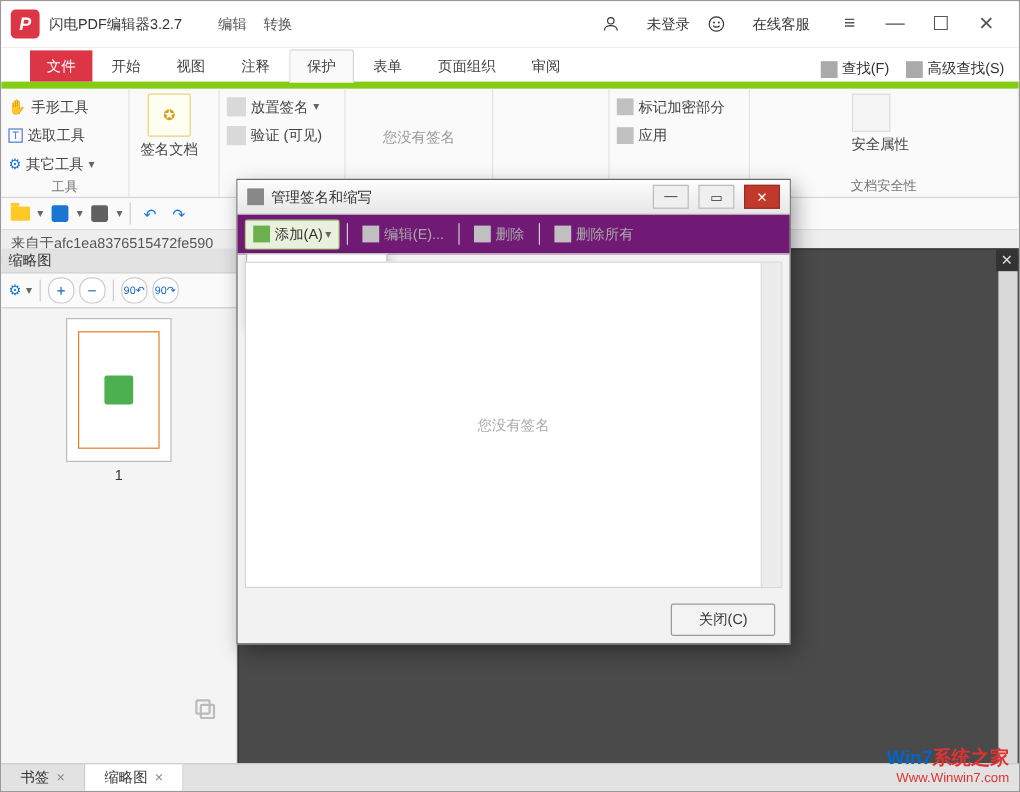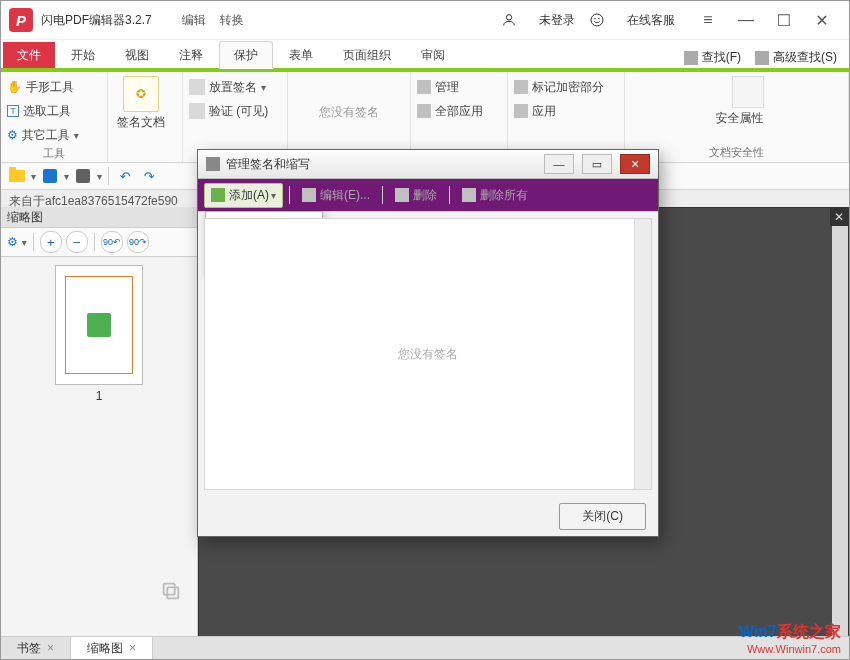--- a/index.html
+++ b/index.html
@@ -5,41 +5,41 @@
 html,body{margin:0;padding:0;font-family:"Microsoft YaHei","Segoe UI",sans-serif;font-size:12px;color:#333;background:#f4f4f4;}
 .app{width:850px;height:660px;background:#fff;border:1px solid #999;box-sizing:border-box;position:relative;overflow:hidden;}
 .titlebar{height:38px;display:flex;align-items:center;padding:0 8px;background:#fff;border-bottom:1px solid #eee;}
 .app-icon{width:24px;height:24px;background:#dc3545;border-radius:4px;margin-right:8px;display:flex;align-items:center;justify-content:center;color:#fff;font-style:italic;font-weight:bold;font-size:15px;}
 .titlebar .title{flex:0 0 auto;font-size:12px;}
 .titlebar .mini{font-size:12px;color:#555;margin-left:30px;display:flex;gap:14px;}
 .titlebar .spacer{flex:1;}
 .titlebar .user{display:flex;align-items:center;gap:22px;margin-right:14px;color:#333;}
 .titlebar .user svg{width:16px;height:16px;stroke:#333;fill:none;stroke-width:1.5;}
 .titlebar .winbtn{width:38px;height:30px;display:flex;align-items:center;justify-content:center;font-size:16px;color:#555;}
-.tabstrip{height:28px;display:flex;align-items:flex-end;background:#fff;padding-left:2px;border-bottom:4px solid #84cc16;gap:2px;}
+.tabstrip{height:28px;display:flex;align-items:flex-end;background:#fff;padding-left:24px;border-bottom:6px solid #84cc16;gap:2px;}
 .tab{padding:5px 14px 4px;font-size:12px;color:#444;}
 .tab.file{background:#dc3545;color:#fff;font-weight:500;}
 .tab.active{border:1px solid #d5d5d5;border-bottom:1px solid #fafafa;background:#fafafa;border-radius:3px 3px 0 0;margin-bottom:-1px;}
 .tabstrip .right{margin-left:auto;display:flex;gap:6px;padding-right:8px;align-items:center;}
 .tabstrip .right .rbtn{display:flex;align-items:center;gap:4px;padding:2px 4px;}
 .tabstrip .right .rbtn .ico{width:14px;height:14px;background:#aaa;display:inline-block;}
 .ribbon{height:90px;background:#fafafa;border-bottom:1px solid #d5d5d5;display:flex;font-size:12px;color:#444;}
 .group{border-right:1px solid #e3e3e3;padding:4px 6px 2px;display:flex;flex-direction:column;}
 .group .body{flex:1;display:flex;gap:6px;align-items:flex-start;}
 .group .caption{text-align:center;font-size:11px;color:#777;}
 .bigbtn{width:54px;display:flex;flex-direction:column;align-items:center;gap:2px;text-align:center;}
 .bigbtn .ico{width:34px;height:34px;background:#fffef0;border:1px solid #e6d27a;border-radius:2px;}
 .smallrow{display:flex;align-items:center;gap:4px;height:22px;}
 .smallrow .ico{width:16px;height:16px;background:#d9d9d9;display:inline-block;}
 .col{display:flex;flex-direction:column;gap:2px;}
 .sec-col{min-width:80px;}
 .sec-label{display:flex;align-items:center;gap:4px;height:22px;}
 .sec-label .ico{width:14px;height:14px;background:#c0c0c0;}
 .sec-ico{width:30px;height:30px;background:#f5f5f5;border:1px solid #ddd;}
-.sec-big{display:flex;flex-direction:column;align-items:flex-end;gap:2px;text-align:center;width:54px;}
+.sec-big{display:flex;flex-direction:column;align-items:flex-start;gap:2px;text-align:center;width:54px;}
 .sec-shield{width:34px;height:34px;background:#ff9800;border-radius:4px;}
 .quickbar{height:26px;background:#fafafa;border-bottom:1px solid #d5d5d5;display:flex;align-items:center;padding:0 6px;gap:4px;}
 .qicon{width:20px;height:20px;display:flex;align-items:center;justify-content:center;position:relative;}
 .qfolder{width:16px;height:12px;background:#ffca28;border-radius:1px;position:relative;}
 .qfolder::before{content:"";position:absolute;top:-3px;left:0;width:7px;height:3px;background:#ffca28;border-radius:1px 1px 0 0;}
 .qsave{width:14px;height:14px;background:#1976d2;border-radius:2px;}
 .qprint{width:14px;height:14px;background:#616161;border-radius:2px;}
 .qundo,.qredo{font-size:13px;color:#1976d2;}
 .pathbar{height:22px;background:#eee;border-bottom:6px solid #8b5cf6;display:flex;align-items:center;padding:0 8px;font-size:12px;color:#555;}
 .workarea{position:absolute;top:206px;bottom:22px;left:0;right:0;display:flex;}
@@ -193,32 +193,20 @@
       <div class="caption">&nbsp;</div>
     </div>
 
 
     <div class="group" style="width:110px">
       <div class="body" style="align-items:center;justify-content:center;width:100%;color:#999">您没有签名</div>
       <div class="caption">&nbsp;</div>
     </div>
 
     <div class="group sec-col" style="width:84px">
-      <div class="body">
-          <div class="col">
-        <div class="sec-label">
-              <span class="ico"></span>
-              <span>管理</span>
-            </div>
-        <div class="sec-label">
-              <span class="ico"></span>
-              <span>全部应用</span>
-            </div>
-      </div>
-        </div>
         <div class="caption">&nbsp;</div>
     </div>
 
     <div class="group sec-col" style="width:104px">
       <div class="body">
           <div class="col">
         <div class="sec-label">
               <span class="ico"></span>
               <span>标记加密部分</span>
             </div>

